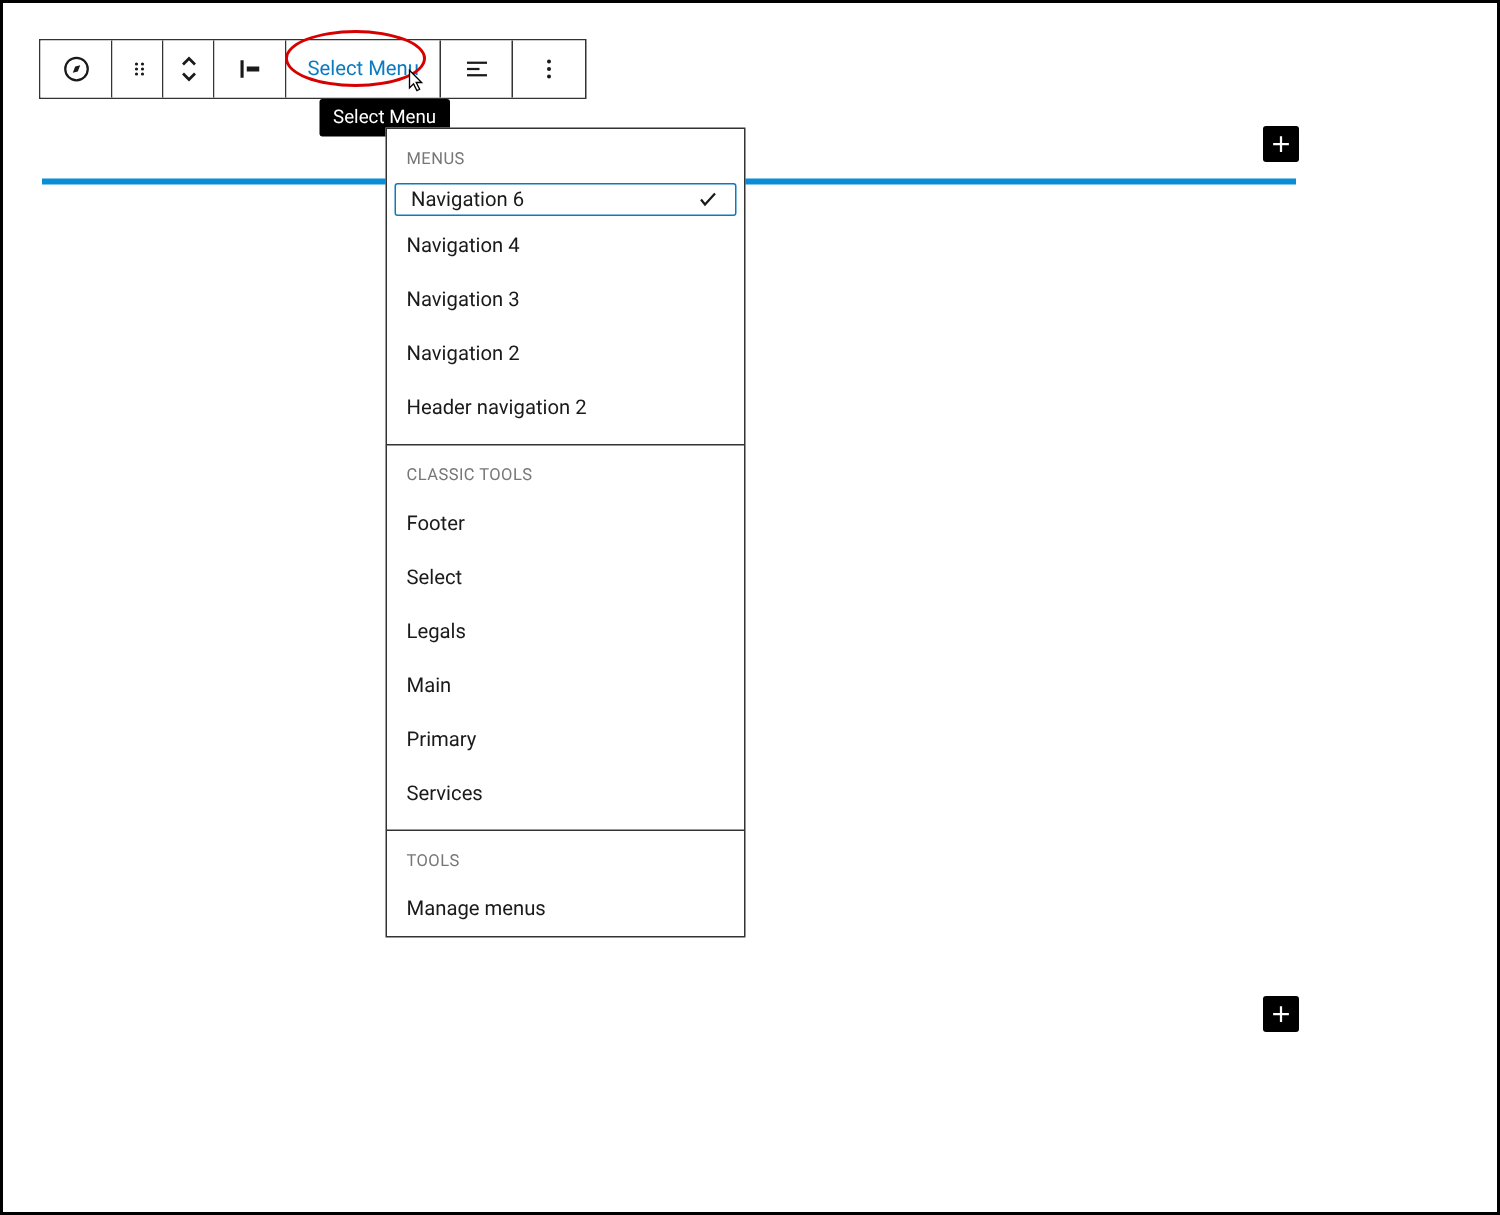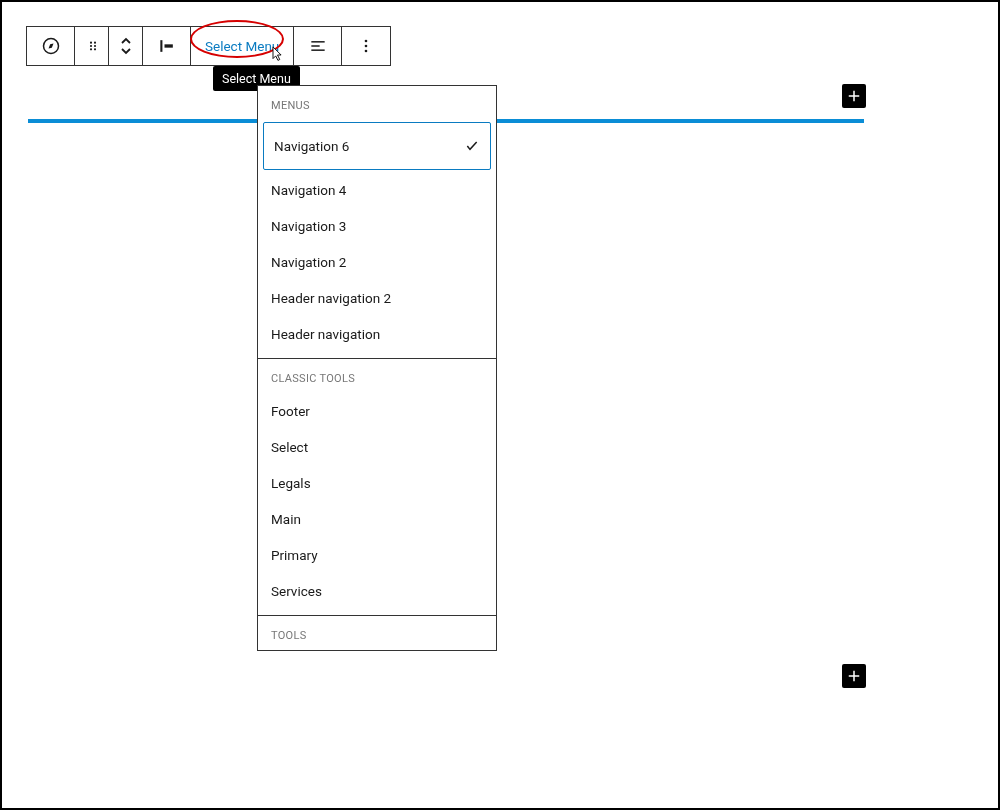--- a/index.html
+++ b/index.html
@@ -123,21 +123,21 @@
     padding: 10px 13px;
     font-size: 13.5px;
     color: #1a1a1a;
     display: flex;
     justify-content: space-between;
     align-items: center;
   }
   .menu-item.selected {
     border: 1.5px solid #0a7bc1;
     margin: 2px 5px;
-    padding: 15px 10px;
+    padding: 2px 10px;
     border-radius: 2px;
   }
   .divider {
     border-top: 1px solid #333;
     margin: 6px 0 0 0;
   }
   svg { display: block; }
 </style>
 </head>
 <body>
@@ -233,23 +233,20 @@
     </div>
   <div class="menu-item">
       <span>Navigation 3</span>
     </div>
   <div class="menu-item">
       <span>Navigation 2</span>
     </div>
   <div class="menu-item">
       <span>Header navigation 2</span>
     </div>
-  <div class="menu-item">
-      <span>Header navigation</span>
-    </div>
 
   <div class="divider"></div>
   <div class="section-header">CLASSIC TOOLS</div>
 
   <div class="menu-item">
       <span>Footer</span>
     </div>
   <div class="menu-item">
       <span>Select</span>
     </div>
@@ -262,14 +259,17 @@
   <div class="menu-item">
       <span>Primary</span>
     </div>
   <div class="menu-item">
       <span>Services</span>
     </div>
 
   <div class="divider"></div>
   <div class="section-header">TOOLS</div>
 
+  <div class="menu-item">
+      <span>Manage menus</span>
+    </div>
 
 </div>
 
 </body></html>

